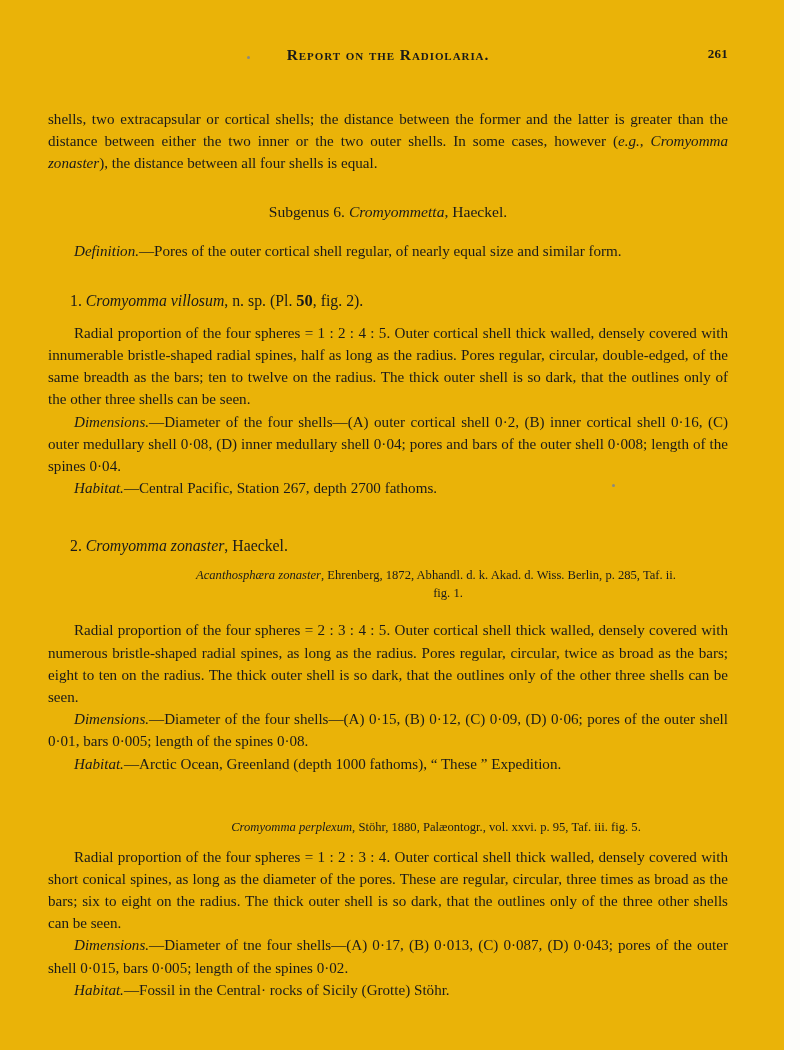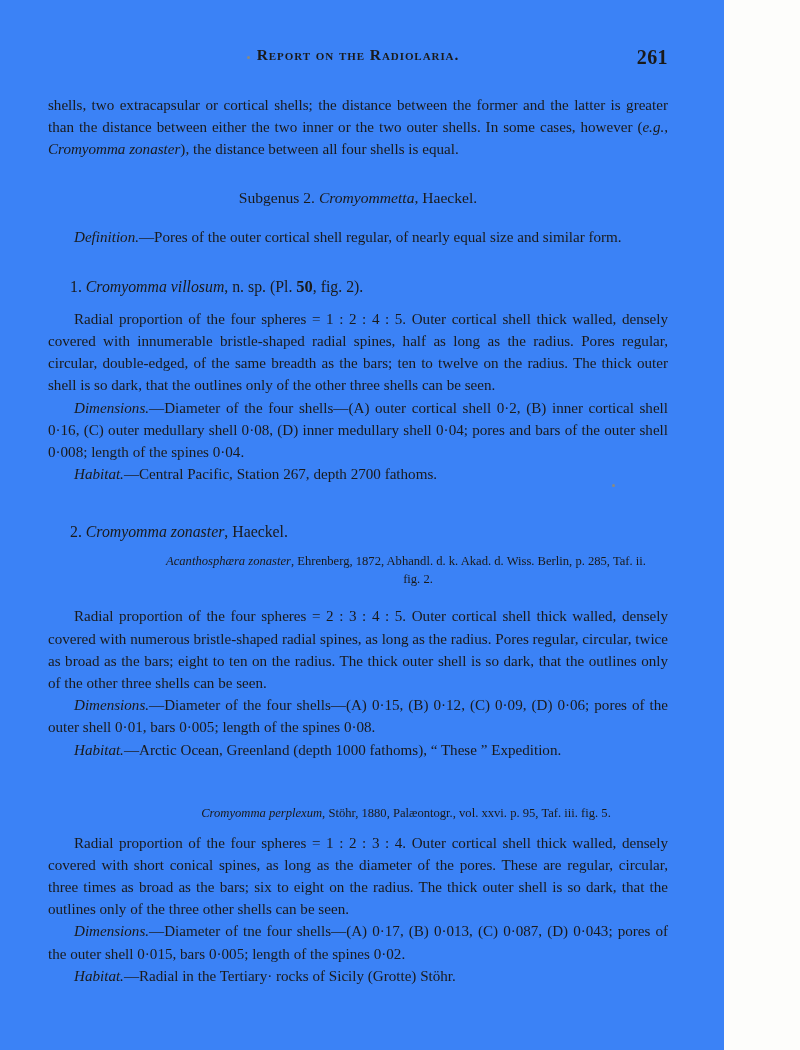--- a/index.html
+++ b/index.html
@@ -8,50 +8,50 @@
   }
   body {
     width: 800px;
     height: 1050px;
     background: #fdfdfb;
     font-family: "Liberation Serif", serif;
     color: #1a1a1a;
   }
   .page {
     position: relative;
-    width: 724px;
+    width: 784px;
     height: 1050px;
     box-sizing: border-box;
     padding: 46px 56px 0 48px;
-    background: #3b82f6;
+    background: #eab308;
   }
   .running-head {
     display: flex;
     align-items: baseline;
     justify-content: center;
     position: relative;
     height: 26px;
   }
   .running-head .title {
     font-variant: small-caps;
     font-weight: bold;
     letter-spacing: 0.06em;
     font-size: 15.5px;
     text-align: center;
   }
   .running-head .folio {
     position: absolute;
     right: 0;
     top: 0;
     font-weight: bold;
-    font-size: 20px;
+    font-size: 13px;
     letter-spacing: 0.02em;
   }
   .body {
-    margin-top: 22px;
+    margin-top: 36px;
     font-size: 15.1px;
     line-height: 1.47;
     text-align: justify;
     text-justify: inter-word;
   }
   p {
     margin: 0;
   }
   .para-flush {
     text-indent: 0;
@@ -114,21 +114,21 @@
     <div class="title">Report on the Radiolaria.</div>
     <div class="folio">261</div>
   </div>
 
   <div class="body">
 
     <p class="para-flush"><span>shells, two extracapsular or cortical shells; the distance between the former and the latter is greater than the distance between either the two inner or the two outer shells. In some cases, however (</span><span class="it">e.g., Cromyomma zonaster</span><span>), the distance between all four shells is equal.</span></p>
 
     <div class="gap-lg"></div>
 
-    <p class="subgenus"><span>Subgenus 2. </span><span class="it">Cromyommetta</span><span>, Haeckel.</span></p>
+    <p class="subgenus"><span>Subgenus 6. </span><span class="it">Cromyommetta</span><span>, Haeckel.</span></p>
 
     <div class="gap-md"></div>
 
     <p class="para-indent"><span class="lbl">Definition.</span><span>—Pores of the outer cortical shell regular, of nearly equal size and similar form.</span></p>
 
     <div class="gap-lg"></div>
 
     <p class="species-head"><span>1. </span><span class="sp-name">Cromyomma villosum</span><span>, n. sp. (Pl. </span><span class="plate-num">50</span><span>, fig. 2).</span></p>
 
     <div class="gap-sm"></div>
@@ -140,21 +140,21 @@
     <p class="para-indent"><span class="lbl">Habitat.</span><span>—Central Pacific, Station 267, depth 2700 fathoms.</span></p>
 
     <div class="gap-lg"></div>
     <div class="gap-sm"></div>
 
     <p class="species-head"><span>2. </span><span class="sp-name">Cromyomma zonaster</span><span>, Haeckel.</span></p>
 
     <div class="gap-sm"></div>
 
     <p class="cite"><span class="cit-it">Acanthosphæra zonaster</span><span>, Ehrenberg, 1872, Abhandl. d. k. Akad. d. Wiss. Berlin, p. 285, Taf. ii.</span></p>
-    <p class="cite cite-cont">fig. 2.</p>
+    <p class="cite cite-cont">fig. 1.</p>
 
     <div class="gap-md"></div>
 
     <p class="para-indent">Radial proportion of the four spheres = 2 : 3 : 4 : 5.   Outer cortical shell thick walled, densely covered with numerous bristle-shaped radial spines, as long as the radius.   Pores regular, circular, twice as broad as the bars; eight to ten on the radius.   The thick outer shell is so dark, that the outlines only of the other three shells can be seen.</p>
 
     <p class="para-indent"><span class="lbl">Dimensions.</span><span>—Diameter of the four shells—(A) 0·15, (B) 0·12, (C) 0·09, (D) 0·06; pores of the outer shell 0·01, bars 0·005; length of the spines 0·08.</span></p>
 
     <p class="para-indent"><span class="lbl">Habitat.</span><span>—Arctic Ocean, Greenland (depth 1000 fathoms), “ These ” Expedition.</span></p>
 
     <div class="gap-lg"></div>
@@ -164,16 +164,16 @@
     <div class="gap-sm"></div>
 
     <p class="cite"><span class="cit-it">Cromyomma perplexum</span><span>, Stöhr, 1880, Palæontogr., vol. xxvi. p. 95, Taf. iii. fig. 5.</span></p>
 
     <div class="gap-sm"></div>
 
     <p class="para-indent">Radial proportion of the four spheres = 1 : 2 : 3 : 4.   Outer cortical shell thick walled, densely covered with short conical spines, as long as the diameter of the pores.   These are regular, circular, three times as broad as the bars; six to eight on the radius.   The thick outer shell is so dark, that the outlines only of the three other shells can be seen.</p>
 
     <p class="para-indent"><span class="lbl">Dimensions.</span><span>—Diameter of tne four shells—(A) 0·17, (B) 0·013, (C) 0·087, (D) 0·043; pores of the outer shell 0·015, bars 0·005; length of the spines 0·02.</span></p>
 
-    <p class="para-indent"><span class="lbl">Habitat.</span><span>—Radial in the Tertiary· rocks of Sicily (Grotte) Stöhr.</span></p>
+    <p class="para-indent"><span class="lbl">Habitat.</span><span>—Fossil in the Central· rocks of Sicily (Grotte) Stöhr.</span></p>
 
   </div>
 </div>
 
 </body></html>

